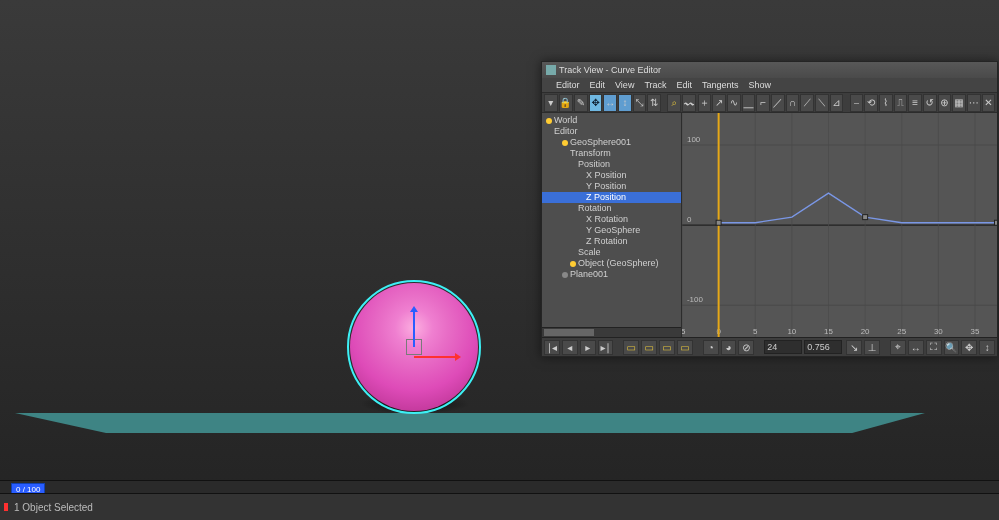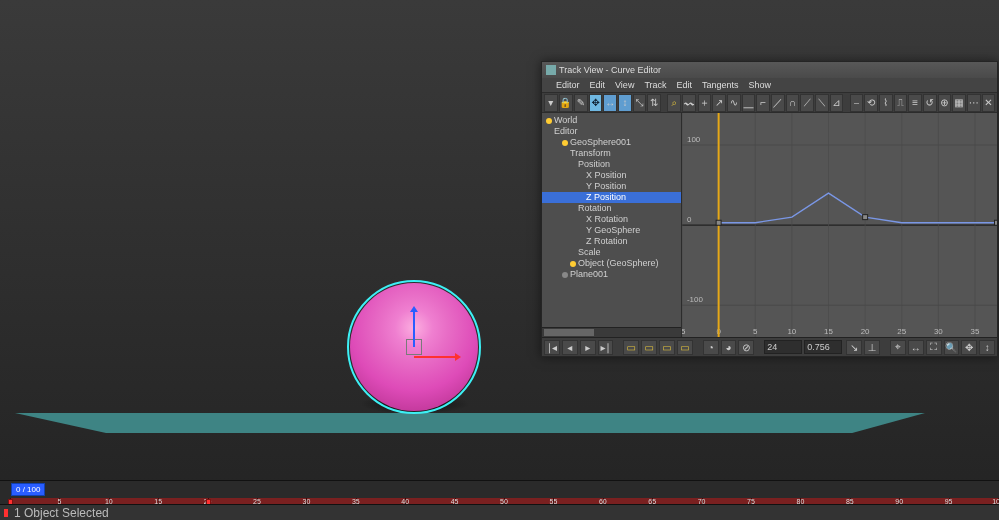--- a/index.html
+++ b/index.html
@@ -48,21 +48,21 @@
   .ce-status .tbtn { width:16px; height:15px;}
   .ce-status input { width:38px; height:14px; background:#2e2e2e; border:1px solid #222; color:#ccc; font-size:9px; padding:0 2px;}
   
   
   .bottom { position:absolute; left:0; right:0; bottom:0; height:40px; background:#2a2a2a; border-top:1px solid #111;}
   .frame-badge { position:absolute; left:11px; top:2px; background:#2a5dff; color:#fff; font-size:8px; padding:1px 4px; border:1px solid #1040b0;}
   .timeline { position:absolute; left:10px; right:1px; top:17px; height:11px; background:#7a2020; }
   .timeline .tick { position:absolute; top:0; bottom:0; width:1px; background:#3a0a0a; }
   .timeline .ticklabel { position:absolute; top:0; color:#ddd; font-size:7px; transform:translateX(-50%);}
   .timeline .key { position:absolute; top:1px; width:5px; height:8px; background:#ff3030; border:1px solid #801010;}
-  .status { position:absolute; left:0; right:0; bottom:0; height:16px; background:#333; border-top:1px solid #111; display:flex; align-items:center; gap:6px; padding:0 4px; color:#bbb; font-size:12px;}
+  .status { position:absolute; left:0; right:0; bottom:0; height:27px; background:#333; border-top:1px solid #111; display:flex; align-items:center; gap:6px; padding:0 4px; color:#bbb; font-size:10px;}
   .status .cube { width:4px; height:8px; background:#ff3030;}
 </style>
 </head>
 <body>
 
 <div class="viewport">
   <div class="plane"></div>
   <div class="sphere-shadow"></div>
   <div class="sphere">
     <div class="outline"></div>

